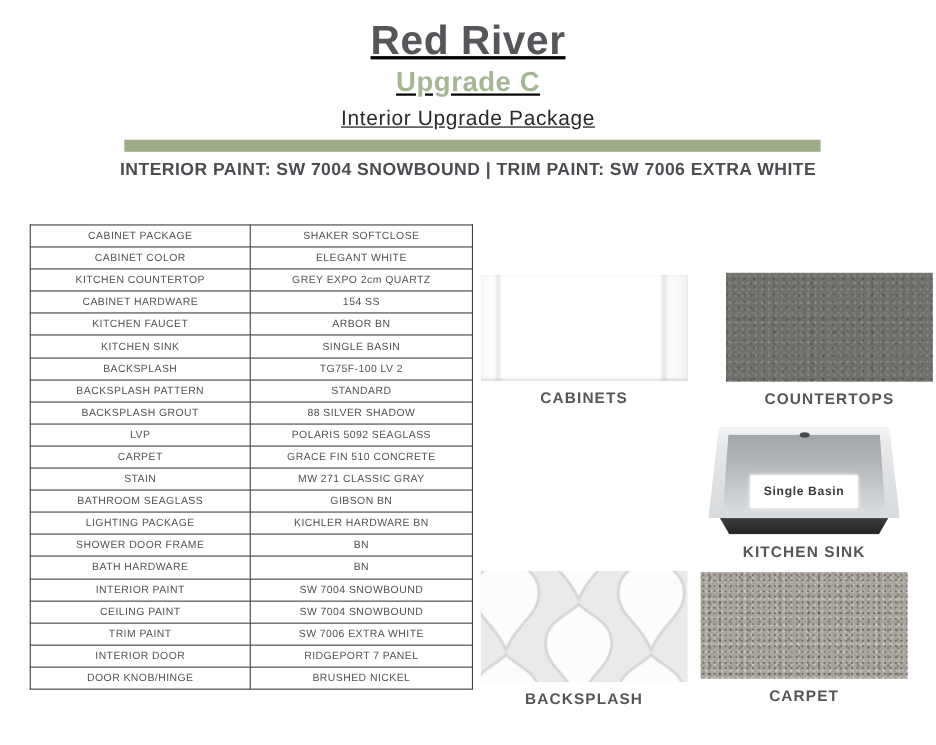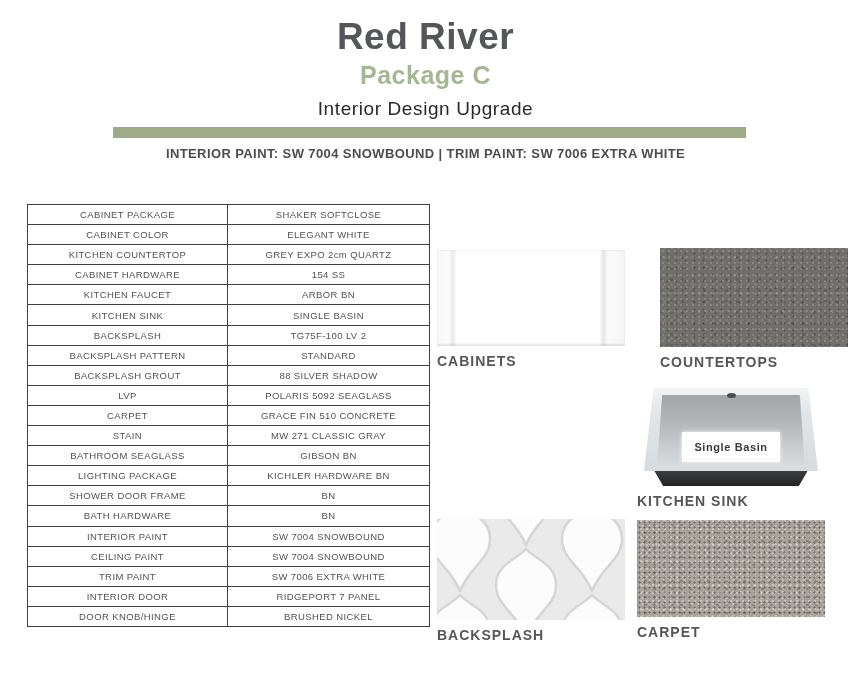--- a/index.html
+++ b/index.html
@@ -7,40 +7,40 @@
   body { font-family: "Liberation Sans", sans-serif; }
   .page {
     position: relative;
     width: 851px;
     height: 677px;
     background: #ffffff;
     overflow: hidden;
   }
 
   
-  .header { position: absolute; top: 18px; left: 0; width: 100%; text-align: center; }
+  .header { position: absolute; top: 18px; left: 0; width: 100%; text-align: center; text-decoration: underline; }
   .title {
     font-size: 37px; font-weight: bold; color: #55565a;
     letter-spacing: 0.5px; line-height: 1.0;
   }
   .subtitle {
     font-size: 25px; font-weight: bold; color: #a5b693;
     letter-spacing: 0.5px; margin-top: 6px;
   }
   .package-line {
     font-size: 19px; font-weight: 400; color: #2a2a2e;
     letter-spacing: 0.6px; margin-top: 8px;
   }
   .green-bar {
     position: absolute; left: 113px; top: 127px;
     width: 633px; height: 11px; background: #9dac86;
   }
   .paint-line {
     position: absolute; top: 146px; left: 0; width: 100%;
-    text-align: center; font-size: 13px; font-weight: bold;
+    text-align: center; font-size: 16px; font-weight: bold;
     color: #4c4d52; letter-spacing: 0.4px;
   }
 
   
   .spec-table {
     position: absolute; left: 27px; top: 204px;
     width: 402px; border-collapse: collapse; table-layout: fixed;
   }
   .spec-table td {
     border: 1px solid #404040;
@@ -50,21 +50,21 @@
     letter-spacing: 0.4px;
     text-align: center;
     vertical-align: middle;
     white-space: nowrap;
     overflow: hidden;
   }
   .spec-table col.c1 { width: 200px; }
   .spec-table col.c2 { width: 202px; }
 
   
-  .swatch-cell { position: absolute; width: 188px; text-align: left; }
+  .swatch-cell { position: absolute; width: 188px; text-align: center; }
   .swatch { width: 188px; position: relative; overflow: hidden; }
   .swatch-label {
     margin-top: 7px; font-size: 14px; font-weight: bold;
     color: #55565a; letter-spacing: 1px;
   }
 
   .cell-cabinets    { left: 437px; top: 250px; }
   .cell-countertops { left: 660px; top: 248px; }
   .cell-lvp         { left: 437px; top: 383px; }
   .cell-sink        { left: 637px; top: 386px; }
@@ -156,22 +156,22 @@
     background: linear-gradient(180deg, #3b3d3e 0%, #222324 100%);
   }
 </style>
 </head>
 <body>
 
 <div class="page">
 
   <div class="header">
     <div class="title">Red River</div>
-    <div class="subtitle">Package C</div>
-    <div class="package-line">Interior Design Upgrade</div>
+    <div class="subtitle">Upgrade C</div>
+    <div class="package-line">Interior Upgrade Package</div>
   </div>
   <div class="green-bar"></div>
   <div class="paint-line">INTERIOR PAINT: SW 7004 SNOWBOUND | TRIM PAINT: SW 7006 EXTRA WHITE</div>
 
   <table class="spec-table">
     <colgroup>
         <col class="c1">
         <col class="c2">
       </colgroup>
     <tbody>

